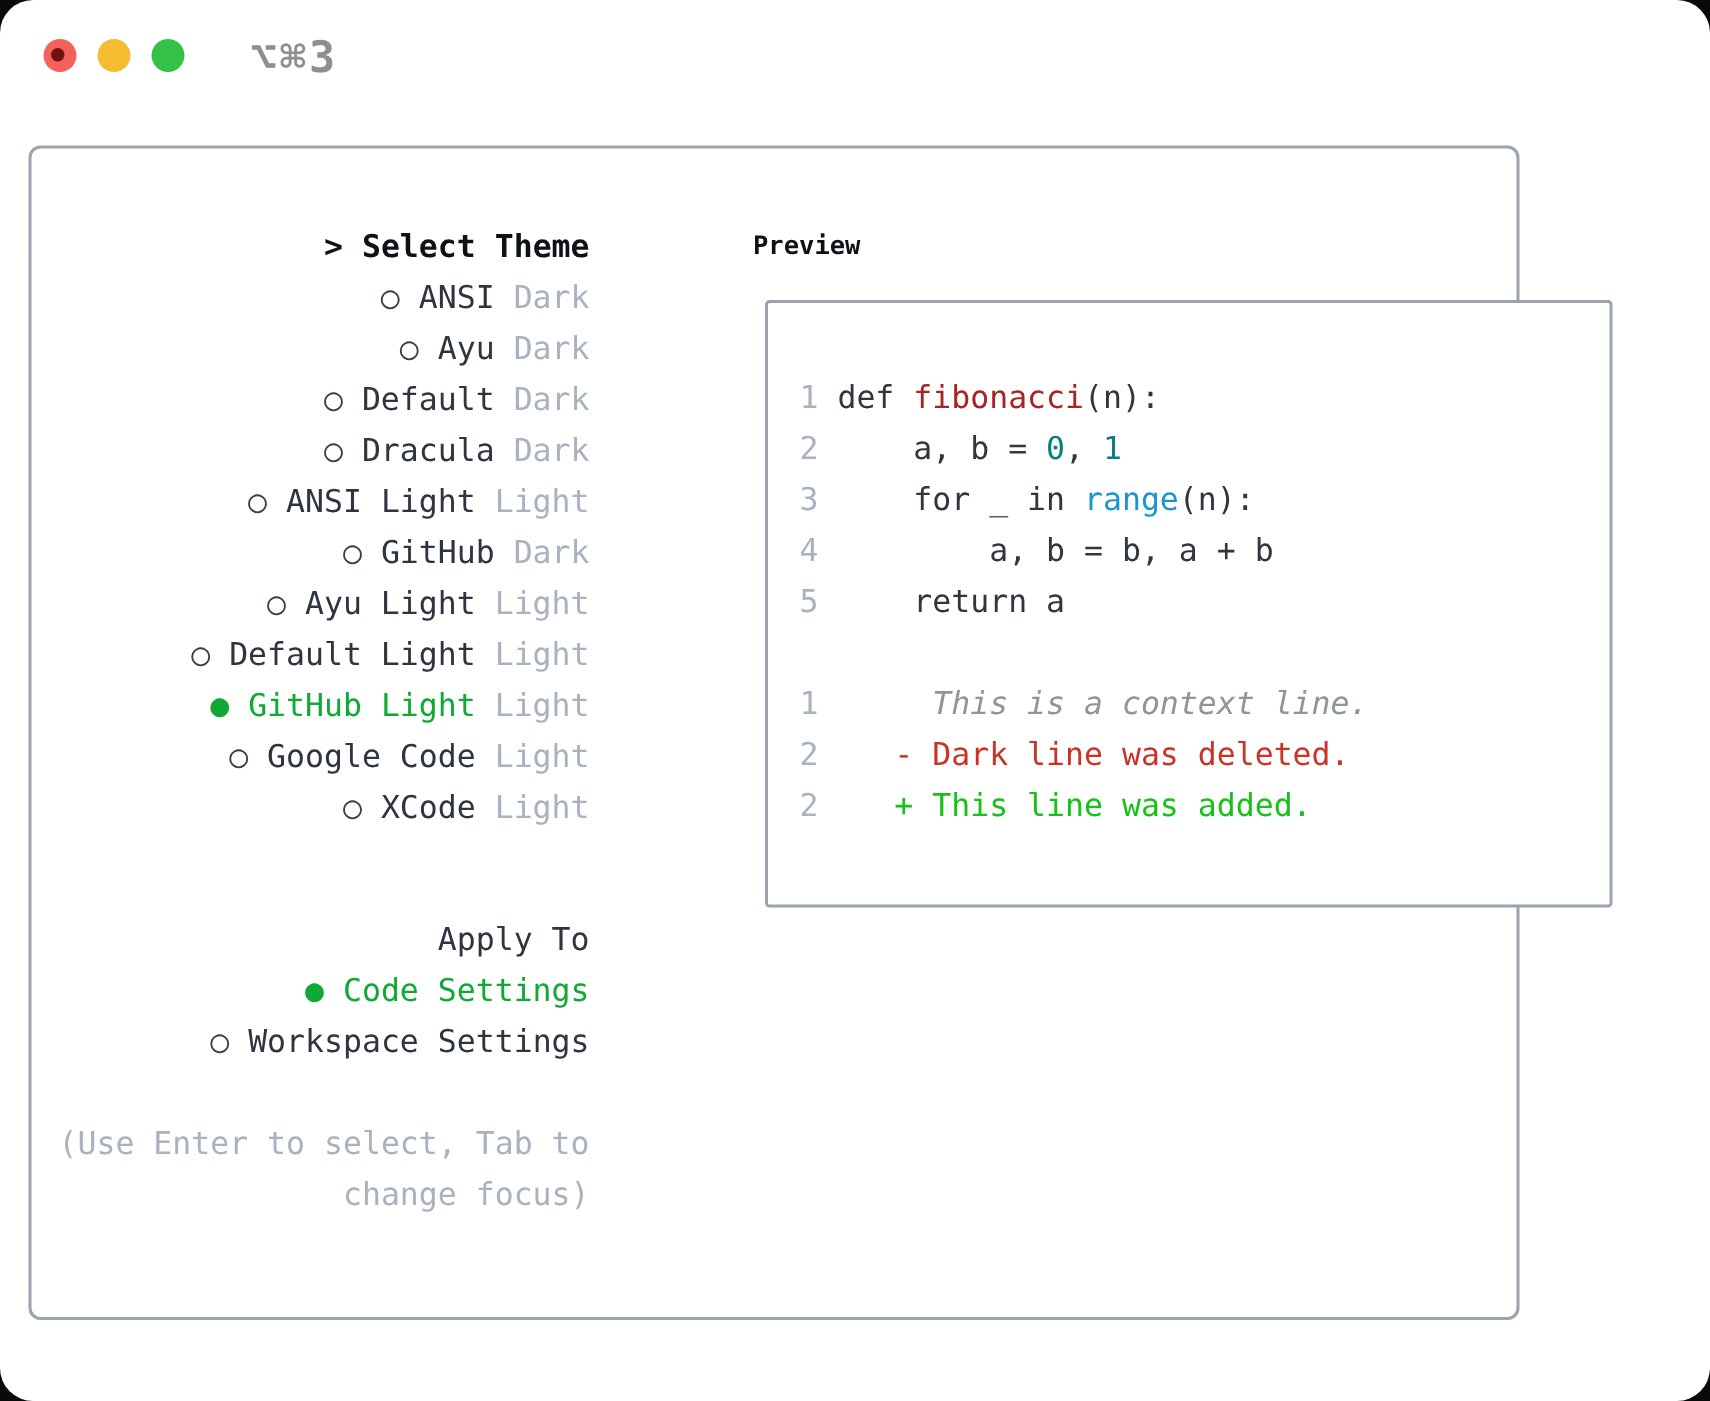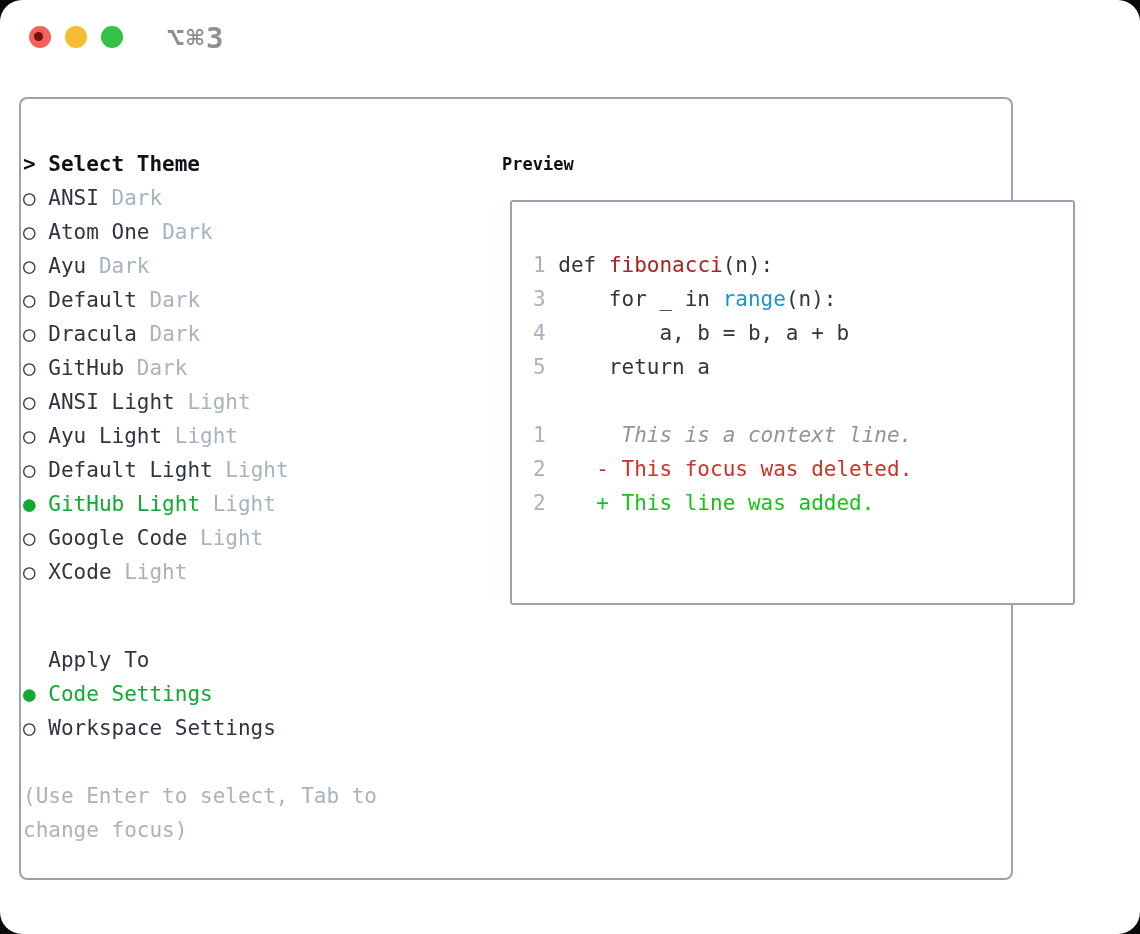--- a/index.html
+++ b/index.html
@@ -15,21 +15,21 @@
   body{font-family:"DejaVu Sans Mono","Liberation Mono",monospace;}
   .window{position:absolute;inset:0;background:#ffffff;border-radius:22px;overflow:hidden;}
   .titlebar{position:absolute;left:0;top:0;right:0;height:75px;}
   .light{position:absolute;top:26px;width:22px;height:22px;border-radius:50%;}
   .light.close{left:29px;background:var(--light-red);}
   .light.close::after{content:"";position:absolute;left:5px;top:6px;width:9px;height:9px;border-radius:50%;background:var(--light-red-dot);}
   .light.minimize{left:65px;background:var(--light-yellow);}
   .light.zoom{left:101px;background:var(--light-green);}
   .win-title{position:absolute;left:167px;top:21px;font-size:29px;font-weight:bold;color:var(--title-gray);letter-spacing:2px;}
   .panel{position:absolute;left:19px;top:97px;width:994px;height:783px;border:2px solid var(--border);border-radius:8px;background:#fff;}
-  .left-col{position:absolute;left:2px;top:48px;font-size:21px;line-height:34px;color:var(--text);}
+  .left-col{position:absolute;left:18px;top:48px;font-size:21px;line-height:34px;color:var(--text);text-align:right;}
   .row{height:34px;white-space:pre;}
   .spacer{height:34px;}
   .hdr{font-weight:bold;color:var(--text-bold);}
   .marker{color:#3a404b;}
   .marker.sel{color:var(--green-ui);}
   .name{color:var(--text);}
   .name.sel{color:var(--green-ui);}
   .variant{color:var(--muted);}
   .hint{color:var(--muted);}
   .apply-indent{white-space:pre;margin-top:20px;}
@@ -54,26 +54,25 @@
     <span class="light minimize"></span>
     <span class="light zoom"></span>
     <span class="win-title">⌥⌘3</span>
   </div>
 
   <div class="panel">
     <div class="left-col">
       <div class="row hdr"><span>&gt; </span><span>Select Theme</span></div>
       <div id="theme-list">
           <div class="row"><span class="marker">○</span> <span class="name">ANSI</span> <span class="variant">Dark</span></div>
-          <div class="row"><span class="marker">○</span> <span class="name">Atom One</span> <span class="variant">Dark</span></div>
           <div class="row"><span class="marker">○</span> <span class="name">Ayu</span> <span class="variant">Dark</span></div>
           <div class="row"><span class="marker">○</span> <span class="name">Default</span> <span class="variant">Dark</span></div>
           <div class="row"><span class="marker">○</span> <span class="name">Dracula</span> <span class="variant">Dark</span></div>
+          <div class="row"><span class="marker">○</span> <span class="name">ANSI Light</span> <span class="variant">Light</span></div>
           <div class="row"><span class="marker">○</span> <span class="name">GitHub</span> <span class="variant">Dark</span></div>
-          <div class="row"><span class="marker">○</span> <span class="name">ANSI Light</span> <span class="variant">Light</span></div>
           <div class="row"><span class="marker">○</span> <span class="name">Ayu Light</span> <span class="variant">Light</span></div>
           <div class="row"><span class="marker">○</span> <span class="name">Default Light</span> <span class="variant">Light</span></div>
           <div class="row"><span class="marker sel">●</span> <span class="name sel">GitHub Light</span> <span class="variant">Light</span></div>
           <div class="row"><span class="marker">○</span> <span class="name">Google Code</span> <span class="variant">Light</span></div>
           <div class="row"><span class="marker">○</span> <span class="name">XCode</span> <span class="variant">Light</span></div>
         </div>
       <div class="spacer"></div>
       <div class="row apply-indent">  <span>Apply To</span></div>
       <div id="apply-list">
           <div class="row"><span class="marker sel">●</span> <span class="name sel">Code Settings</span></div>
@@ -83,23 +82,24 @@
       <div id="hint-block">
           <div class="row hint">(Use Enter to select, Tab to</div>
           <div class="row hint">change focus)</div>
         </div>
     </div>
 
     <div class="preview-title">Preview</div>
     <div class="preview-box">
       <div id="code-block">
           <div class="cl"><span class="ln">1 </span><span class="c-code">def </span><span class="c-func">fibonacci</span><span class="c-code">(n):</span></div>
+          <div class="cl"><span class="ln">2 </span><span class="c-code">    a, b = </span><span class="c-number">0</span><span class="c-code">, </span><span class="c-number">1</span></div>
           <div class="cl"><span class="ln">3 </span><span class="c-code">    for _ in </span><span class="c-builtin">range</span><span class="c-code">(n):</span></div>
           <div class="cl"><span class="ln">4 </span><span class="c-code">        a, b = b, a + b</span></div>
           <div class="cl"><span class="ln">5 </span><span class="c-code">    return a</span></div>
           <div class="cl"><span class="ln"> </span></div>
           <div class="cl"><span class="ln">1 </span><span class="c-context">     This is a context line.</span></div>
-          <div class="cl"><span class="ln">2 </span><span class="c-deleted">   - This focus was deleted.</span></div>
+          <div class="cl"><span class="ln">2 </span><span class="c-deleted">   - Dark line was deleted.</span></div>
           <div class="cl"><span class="ln">2 </span><span class="c-added">   + This line was added.</span></div>
         </div>
     </div>
   </div>
 </div>
 
 </body></html>

